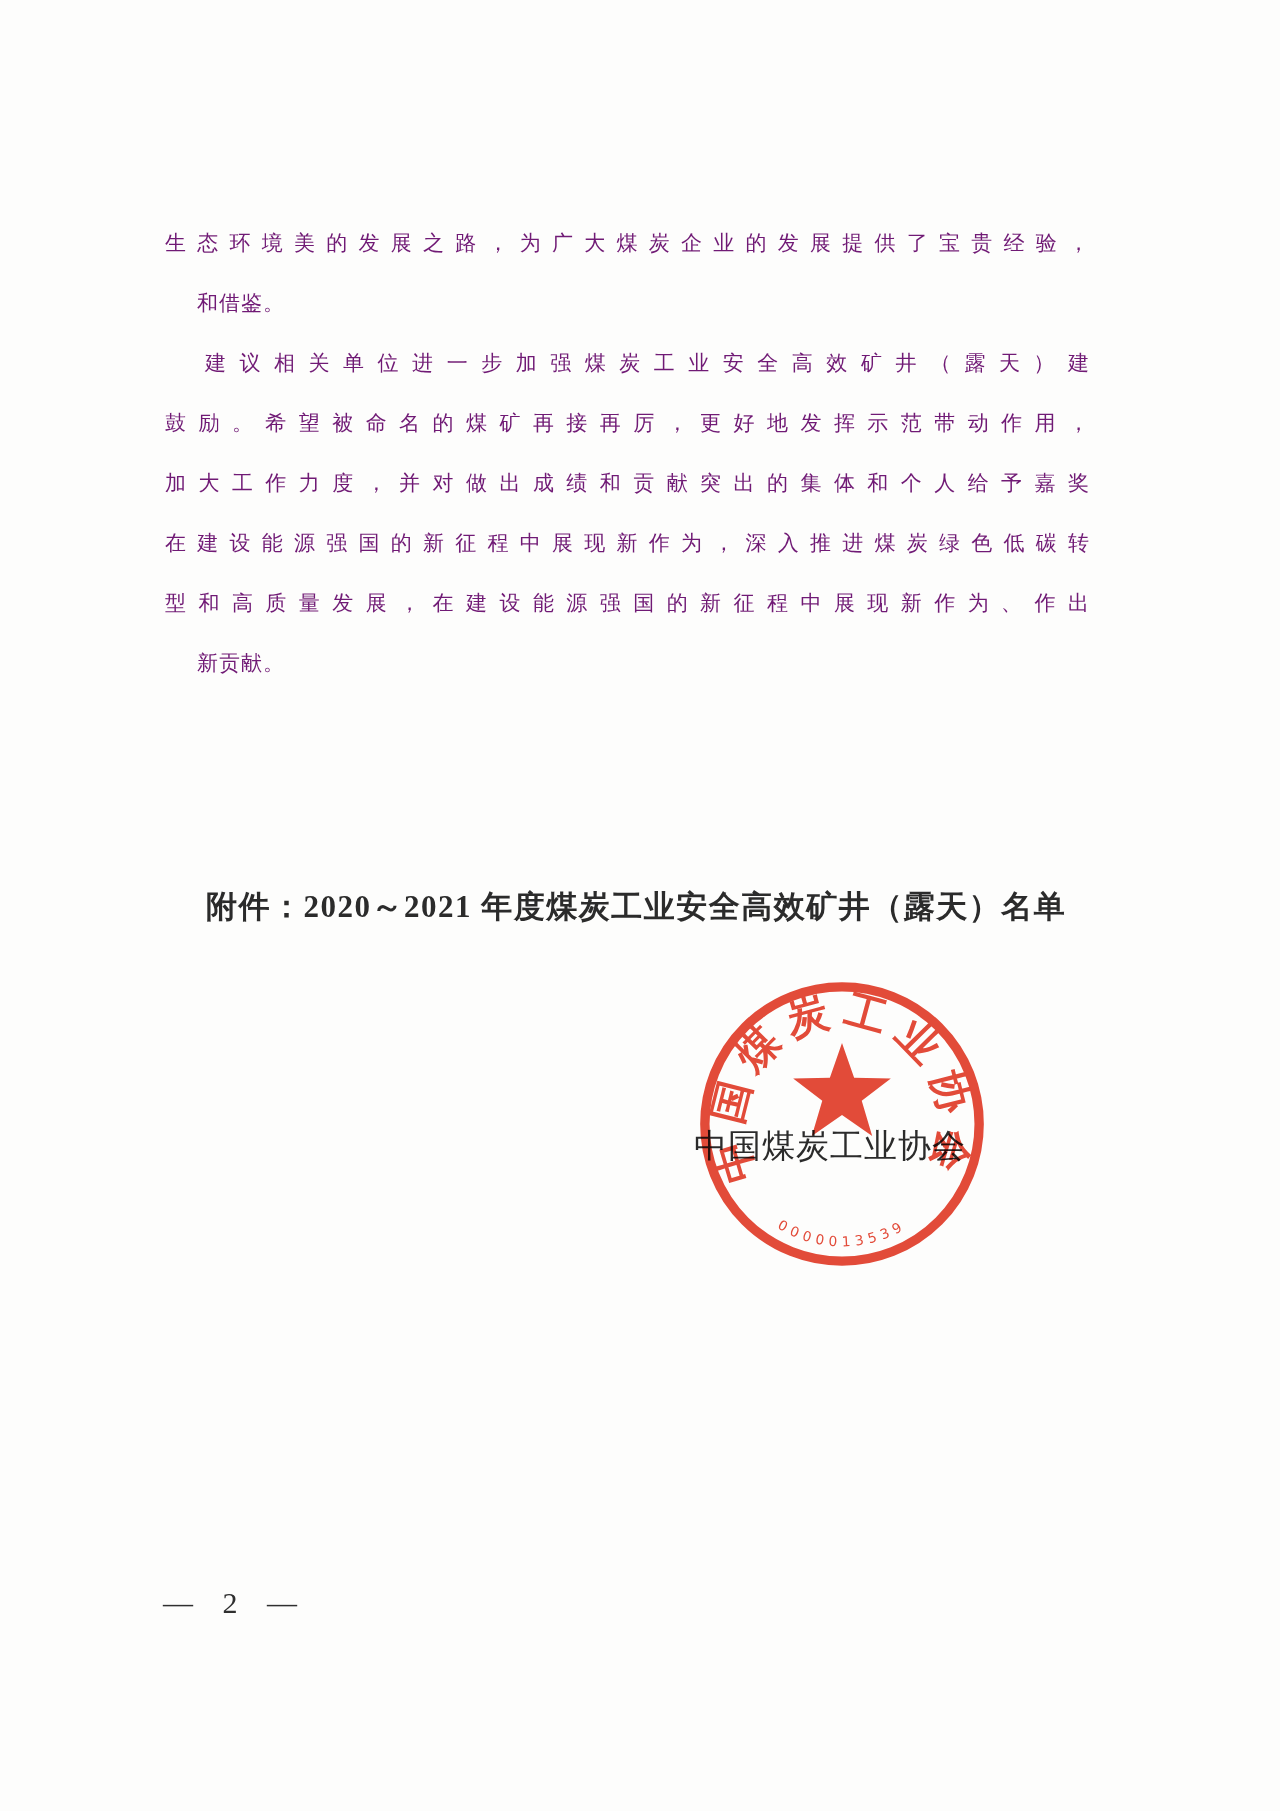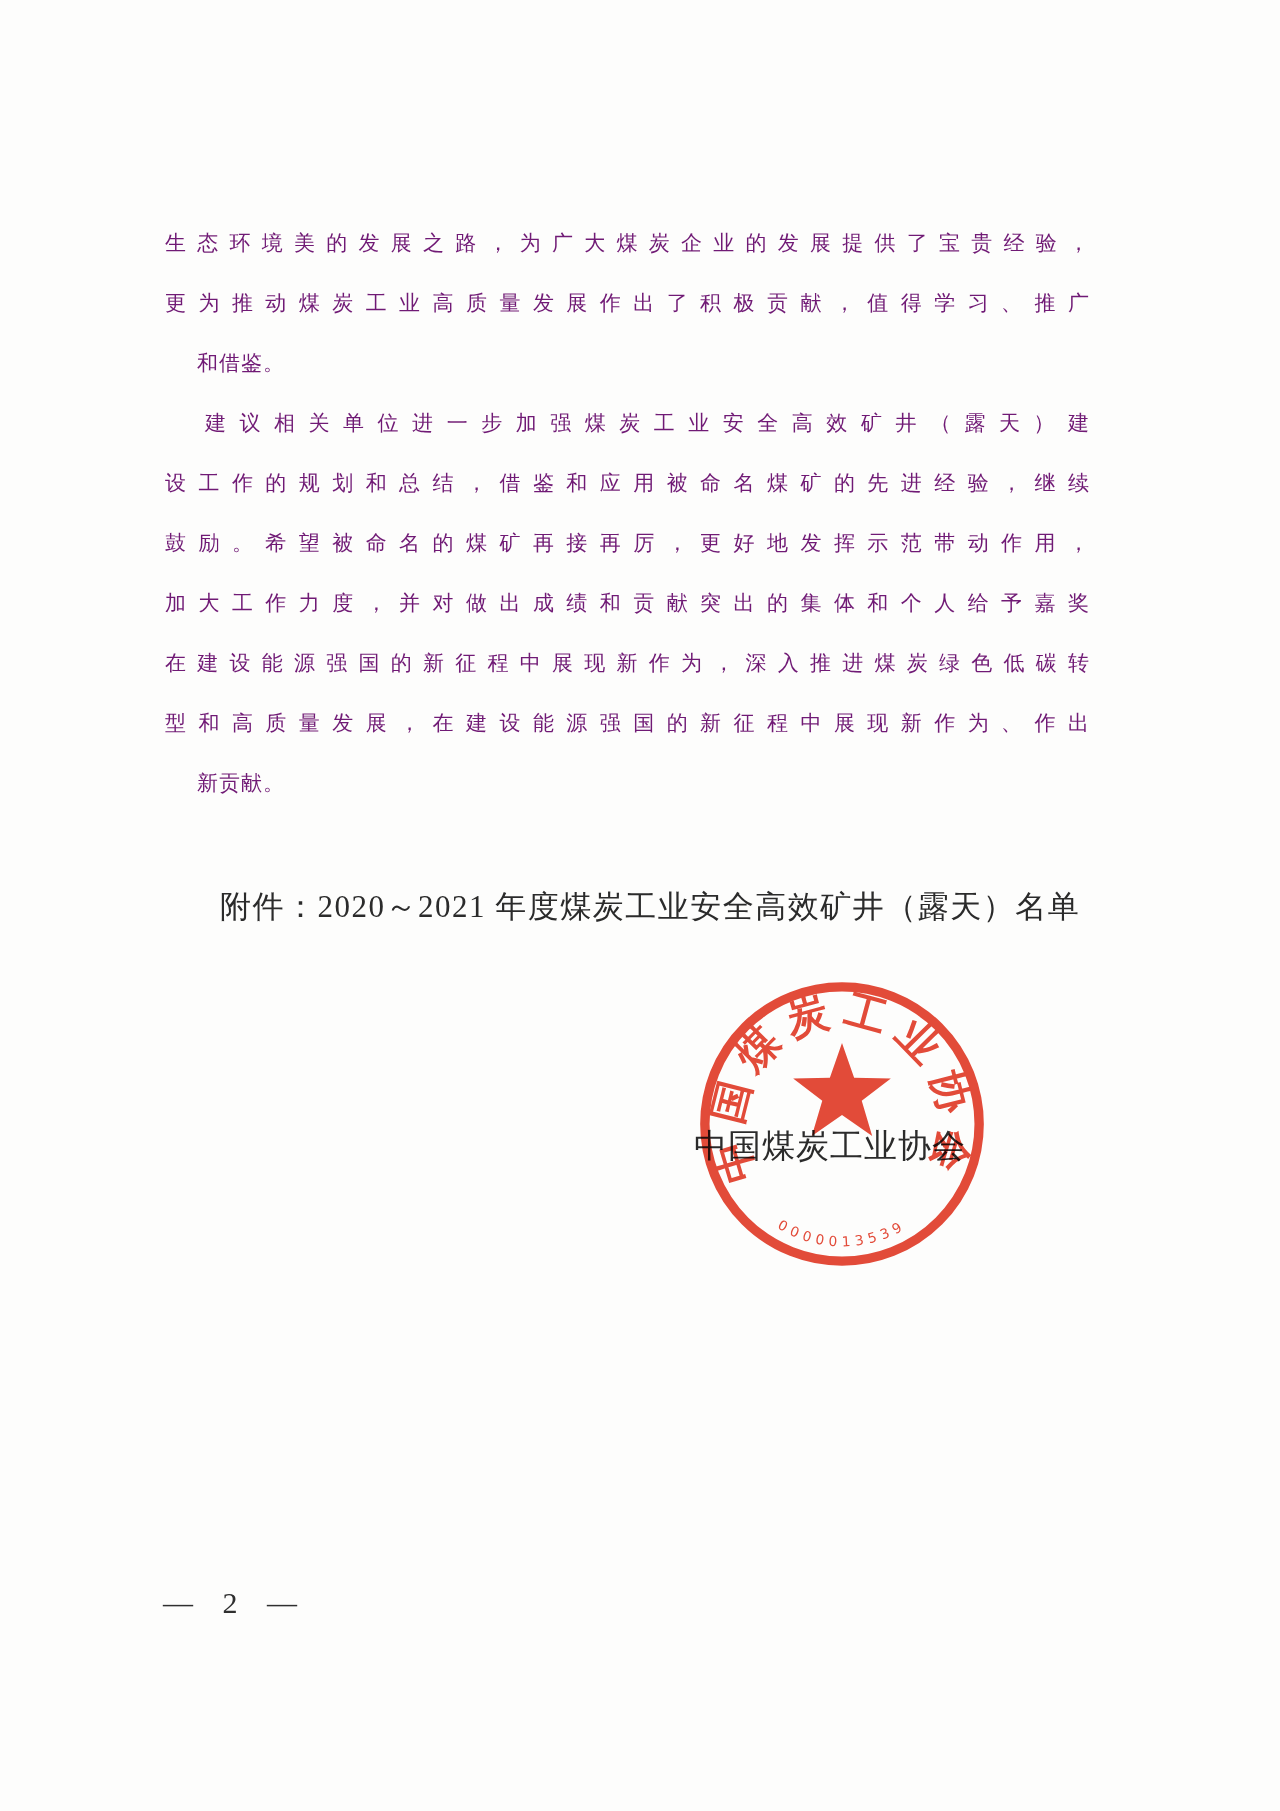--- a/index.html
+++ b/index.html
@@ -32,28 +32,29 @@
   }
   .line.short {
     text-align-last: left;
     margin-left: 32px;
   }
   .line.indent {
     text-indent: 40px;
   }
   .attachment {
     position: absolute;
-    left: 220px;
+    left: 206px;
     top: 877px;
     width: 880px;
     height: 60px;
     line-height: 60px;
     font-size: 31px;
     letter-spacing: 1.5px;
     filter: blur(0.3px);
+    font-weight: bold;
   }
   .signature {
     position: absolute;
     left: 640px;
     top: 1122px;
     width: 380px;
     text-align: center;
   }
   .signature .org {
     font-size: 33px;
@@ -90,26 +91,24 @@
   }
 </style>
 </head>
 <body>
 
 <div class="page">
 
   <div class="body-text">
     <div>
       <div class="line">生态环境美的发展之路，为广大煤炭企业的发展提供了宝贵经验，</div>
-      <div class="line">更为推动煤炭工业高质量发展作出了积极贡献，值得学习、推广</div>
       <div class="line short">和借鉴。</div>
     </div>
     <div>
       <div class="line indent">建议相关单位进一步加强煤炭工业安全高效矿井（露天）建</div>
-      <div class="line">设工作的规划和总结，借鉴和应用被命名煤矿的先进经验，继续</div>
       <div class="line">鼓励。希望被命名的煤矿再接再厉，更好地发挥示范带动作用，</div>
       <div class="line">加大工作力度，并对做出成绩和贡献突出的集体和个人给予嘉奖</div>
       <div class="line">在建设能源强国的新征程中展现新作为，深入推进煤炭绿色低碳转</div>
       <div class="line">型和高质量发展，在建设能源强国的新征程中展现新作为、作出</div>
       <div class="line short">新贡献。</div>
     </div>
   </div>
 
   <div class="attachment">附件：2020～2021 年度煤炭工业安全高效矿井（露天）名单</div>
 

